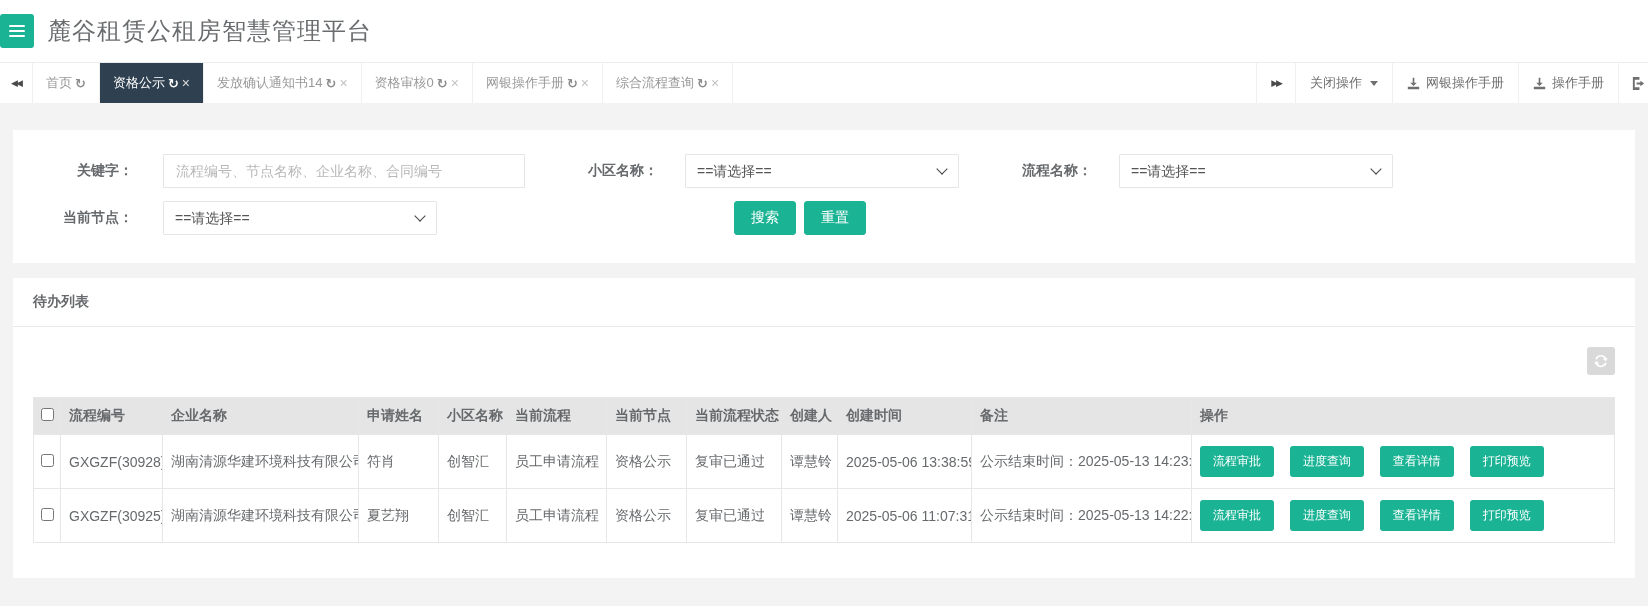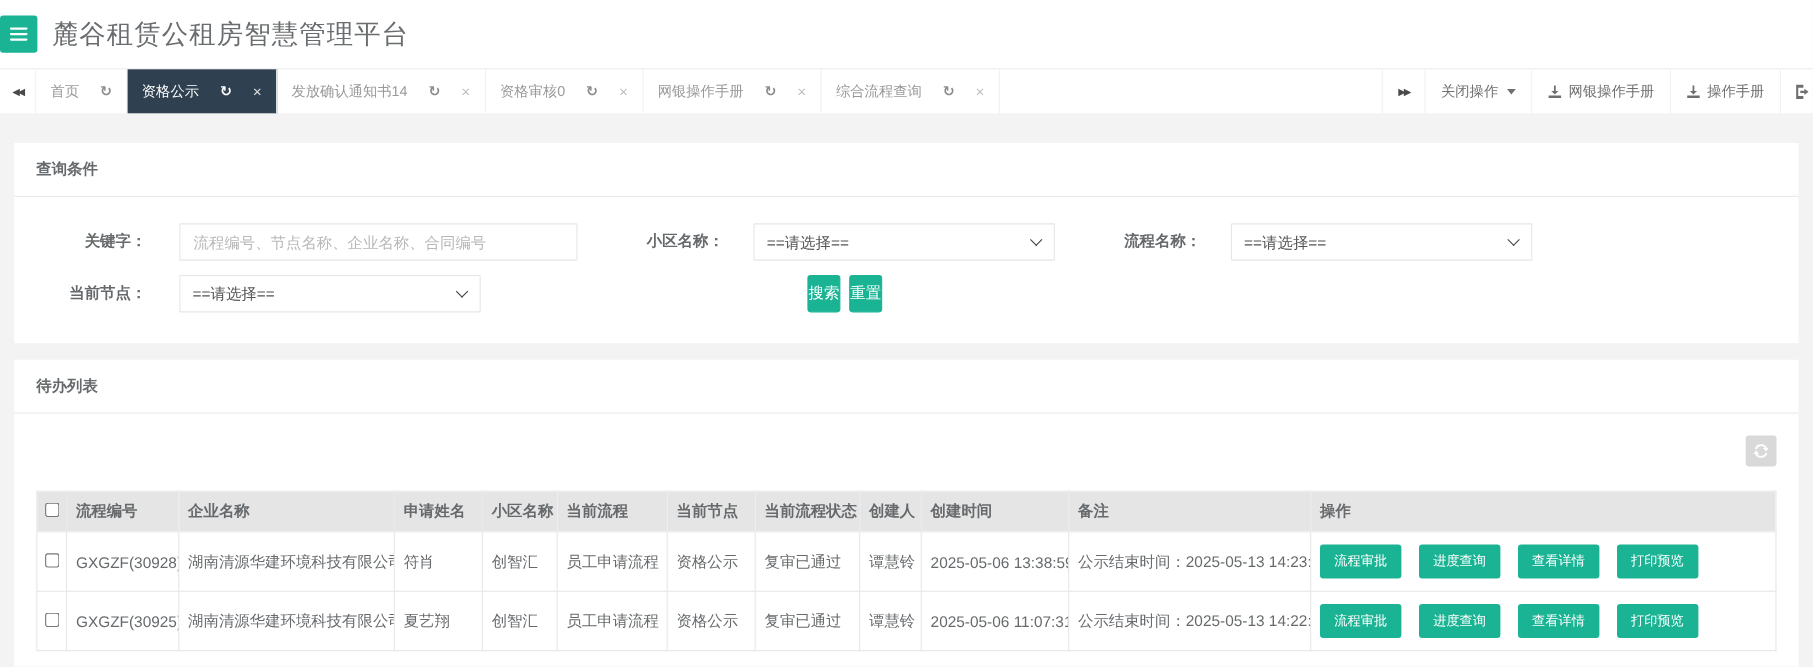--- a/index.html
+++ b/index.html
@@ -26,21 +26,21 @@
     height:41px; background:#fff; border-top:1px solid #ededee;
     display:flex; align-items:stretch; font-size:13px;
   }
   .tab-scroll {
     width:33px; display:flex; align-items:center; justify-content:center;
     color:#4a4a4a; font-size:9px; letter-spacing:-2px; cursor:pointer;
     border-right:1px solid #f0f0f0; flex:none;
   }
   .tab {
     display:flex; align-items:center; padding:0 13px; color:#999;
-    border-right:1px solid #f0f0f0; cursor:pointer; white-space:nowrap;gap:16px;
+    border-right:1px solid #f0f0f0; cursor:pointer; white-space:nowrap;
   }
   .tab .t-refresh { margin-left:3px; font-weight:bold; font-size:13px; color:#8c8c8c; }
   .tab .t-close  { margin-left:3px; font-size:14px; color:#c3c3c3; line-height:1; }
   .tab.active { background:#2f4050; color:#fff; }
   .tab.active .t-refresh { color:#fff; }
   .tab.active .t-close { color:#dcdcdc; }
   .tab-right { margin-left:auto; display:flex; align-items:stretch; }
   .rc {
     display:flex; align-items:center; gap:6px; padding:0 14px;
     border-left:1px solid #f0f0f0; color:#6f6f6f; cursor:pointer; white-space:nowrap;
@@ -80,21 +80,21 @@
     background:#fff; font-size:14px; color:#555; padding:0 11px;
     appearance:none; -webkit-appearance:none; outline:none; font-family: inherit;
   }
   .sel-caret {
     position:absolute; right:13px; top:11px; width:8px; height:8px;
     border-right:1.6px solid #444; border-bottom:1.6px solid #444;
     transform:rotate(45deg); pointer-events:none;
   }
   .btn {
     background:#1ab394; color:#fff; border:1px solid #1ab394; border-radius:3px;
-    font-size:14px; padding:7px 0; cursor:pointer; font-family: inherit;
+    font-size:14px; padding:7px 16px; cursor:pointer; font-family: inherit;
   }
   .btn.search { margin-left:297px; }
   .btn.reset { margin-left:8px; }
 
   
   .panel2-body { padding:20px; }
   .refresh-row { display:flex; justify-content:flex-end; margin-bottom:22px; }
   .refresh-btn {
     width:28px; height:28px; background:#d9d9d9; border:none; border-radius:3px;
     display:flex; align-items:center; justify-content:center; cursor:pointer;
@@ -189,21 +189,20 @@
     </div>
     <div class="rc clip">
       <svg width="15" height="15" viewBox="0 0 16 16">
           <path fill="#6f6f6f" d="M2 1h7v3H4v8h5v3H2V1zm8 4 4 3-4 3V9H6V7h4V5z"></path>
         </svg>
     </div>
   </div>
 </nav>
 
 <section class="panel first">
-  <div class="panel-header">查询条件</div>
   <div class="panel-body">
     <div class="form-row">
       <label class="f-label w1">关键字：</label>
       <input class="txt-input" type="text" placeholder="流程编号、节点名称、企业名称、合同编号" style="">
       <label class="f-label w2">小区名称：</label>
       <div class="sel-wrap">
         <select>
           <option>==请选择==</option>
         </select>
         <span class="sel-caret"></span>

